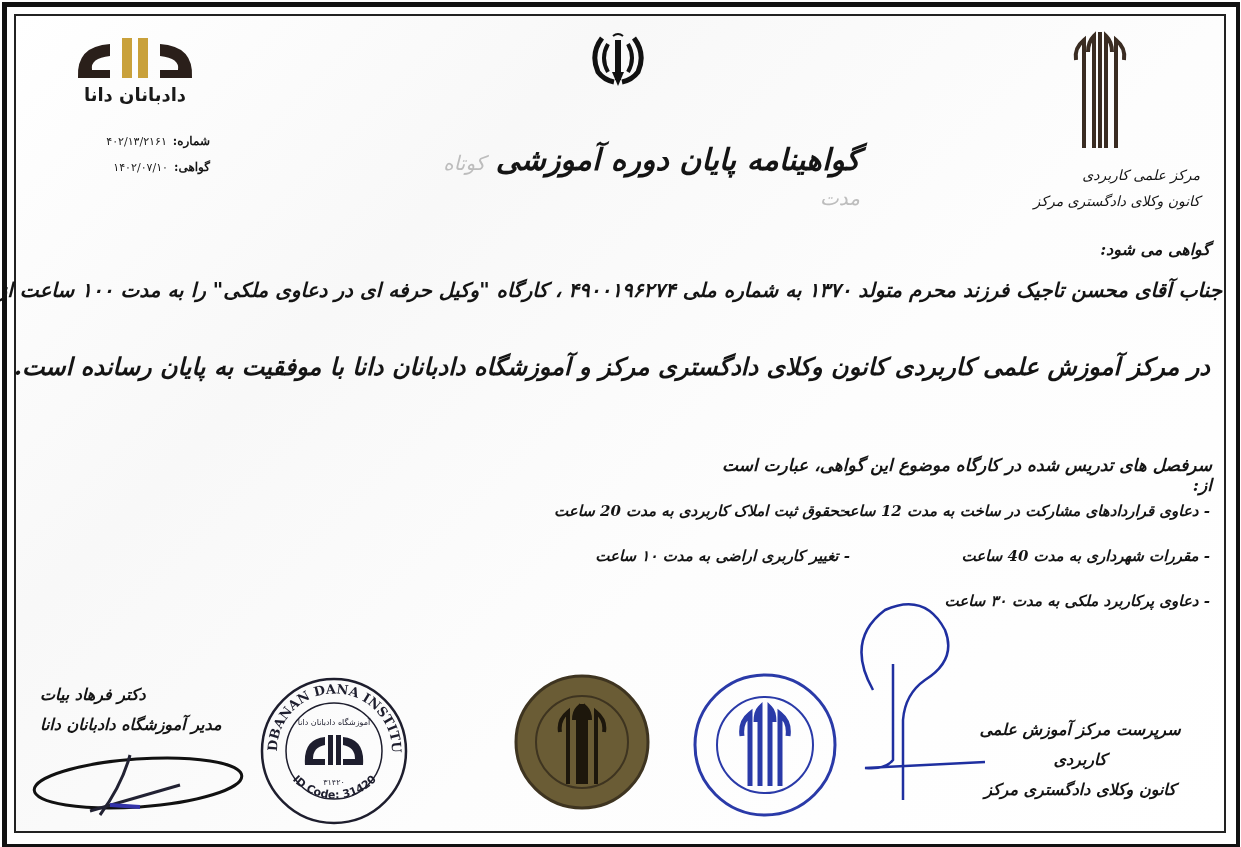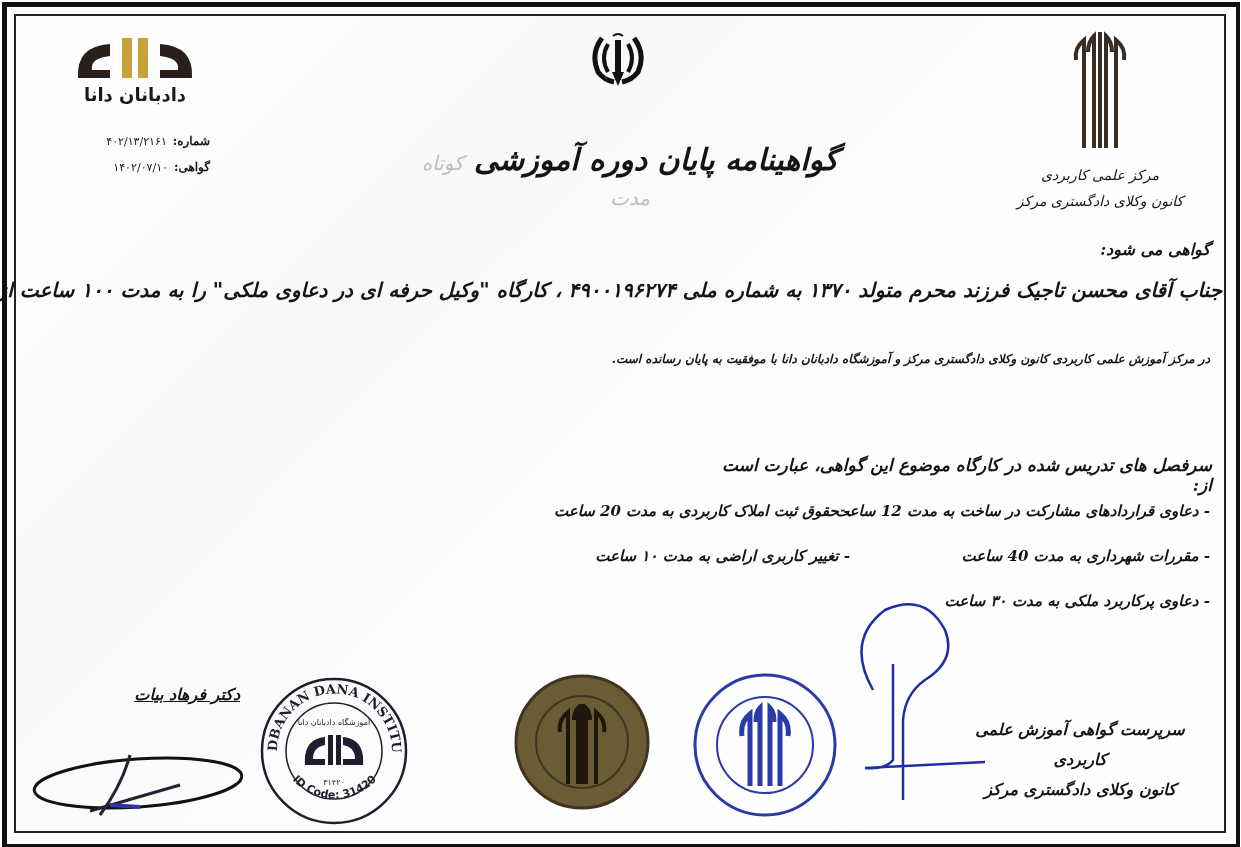--- a/index.html
+++ b/index.html
@@ -16,34 +16,34 @@
   .logo-dana { left:70px; top:36px; width:130px; }
   .logo-dana svg { display:block; }
   .logo-dana .name { font-family:"DejaVu Sans", sans-serif; font-weight:bold; font-size:18px; color:#1a1a1a;
                      text-align:center; letter-spacing:-1px; margin-top:2px; direction:rtl; }
   .meta { left:90px; top:134px; width:120px; font-size:12px; }
   .meta .row { display:flex; direction:rtl; justify-content:flex-start; gap:6px; margin-bottom:12px; align-items:baseline; }
   .meta .lbl { font-weight:bold; font-size:12px; }
   .meta .val { font-size:11px; }
 
   .emblem { left:588px; top:32px; }
-  .title { left:400px; top:142px; width:460px; text-align:center; font-size:30px; font-weight:bold; font-style:italic; }
+  .title { left:400px; top:142px; width:460px; font-size:30px; font-weight:bold; font-style:italic; }
   .title .faded { color:#bdbdbd; font-weight:normal; font-size:20px; }
 
   .logo-center { left:1070px; top:30px; width:60px; }
-  .center-name { left:1000px; top:162px; width:200px; text-align:center; font-size:14px; font-style:italic; line-height:26px; }
+  .center-name { left:1000px; top:162px; width:200px; font-size:14px; font-style:italic; line-height:26px; }
   .certifies { left:1060px; top:240px; width:150px; text-align:right; font-size:16px; font-style:italic; font-weight:bold; }
 
   .para1 { left:12px; top:278px; width:1210px; text-align:right; font-size:20px; font-style:italic; font-weight:bold; white-space:nowrap; }
-  .para2 { left:460px; top:352px; width:750px; text-align:right; font-size:12px; font-style:italic; font-weight:bold; white-space:nowrap; }
+  .para2 { left:460px; top:352px; width:750px; text-align:right; font-size:24px; font-style:italic; font-weight:bold; white-space:nowrap; }
 
   .topics-heading { left:700px; top:455px; width:512px; text-align:right; font-size:17px; font-style:italic; font-weight:bold; }
   .topic { font-size:15px; font-style:italic; font-weight:bold; text-align:right; white-space:nowrap; }
 
-  .sig-left-text { left:40px; top:680px; width:200px; text-align:right; font-size:16px; font-style:italic; font-weight:bold; line-height:30px;text-decoration:underline; }
+  .sig-left-text { left:40px; top:680px; width:200px; text-align:left; font-size:16px; font-style:italic; font-weight:bold; line-height:30px; }
   .sig-right-text { left:960px; top:715px; width:240px; text-align:center; font-size:16px; font-style:italic; font-weight:bold; line-height:30px; }
 
   .seal { position:absolute; }
 </style>
 </head>
 <body>
 
 <div class="frame-outer"></div>
 <div class="frame-inner"></div>
 
@@ -108,20 +108,21 @@
 
 <div class="abs topics-heading rtl">سرفصل های تدریس شده در کارگاه موضوع این گواهی، عبارت است از:</div>
 <div class="abs topic rtl" style="left:880px; top:502px; width:330px;">- دعاوی قراردادهای مشارکت در ساخت به مدت 12 ساعت</div>
 <div class="abs topic rtl" style="left:880px; top:547px; width:330px;">- مقررات شهرداری به مدت 40 ساعت</div>
 <div class="abs topic rtl" style="left:880px; top:592px; width:330px;">- دعاوی پرکاربرد ملکی به مدت ۳۰ ساعت</div>
 <div class="abs topic rtl" style="left:560px; top:502px; width:290px;">- حقوق ثبت املاک کاربردی به مدت 20 ساعت</div>
 <div class="abs topic rtl" style="left:560px; top:547px; width:290px;">- تغییر کاربری اراضی به مدت ۱۰ ساعت</div>
 
 <div class="abs sig-left-text rtl">
   <div>دکتر فرهاد بیات</div>
+  <div>مدیر آموزشگاه دادبانان دانا</div>
 </div>
 <svg class="abs" style="left:30px; top:745px;" width="220" height="80" viewBox="0 0 220 80">
   <ellipse cx="108" cy="38" rx="104" ry="24" fill="none" stroke="#111" stroke-width="3" transform="rotate(-4 108 38)"></ellipse>
   <path d="M100 10 Q92 40 70 70" fill="none" stroke="#223" stroke-width="3"></path>
   <path d="M60 66 L150 40" fill="none" stroke="#223" stroke-width="3"></path>
   <path d="M80 60 L110 62" fill="none" stroke="#33a" stroke-width="4"></path>
 </svg>
 
 <svg class="seal" style="left:257px; top:673px;" width="155" height="155" viewBox="0 0 155 155">
   <defs>
@@ -169,15 +170,15 @@
     <path d="M84 52 Q84 42 80 38 L80 116"></path>
   </g>
 </svg>
 
 <svg class="abs" style="left:845px; top:600px;" width="150" height="220" viewBox="0 0 150 220">
   <path d="M28 90 Q0 40 40 10 Q80 -8 100 30 Q112 60 80 80 Q60 94 58 120 L58 200" fill="none" stroke="#1f2fa0" stroke-width="2.5"></path>
   <path d="M48 64 L48 160 Q40 170 20 168 L140 162" fill="none" stroke="#1f2fa0" stroke-width="2.5"></path>
 </svg>
 
 <div class="abs sig-right-text rtl">
-  <div>سرپرست گواهی آموزش علمی کاربردی</div>
+  <div>سرپرست مرکز آموزش علمی کاربردی</div>
   <div>کانون وکلای دادگستری مرکز</div>
 </div>
 
 </body></html>

